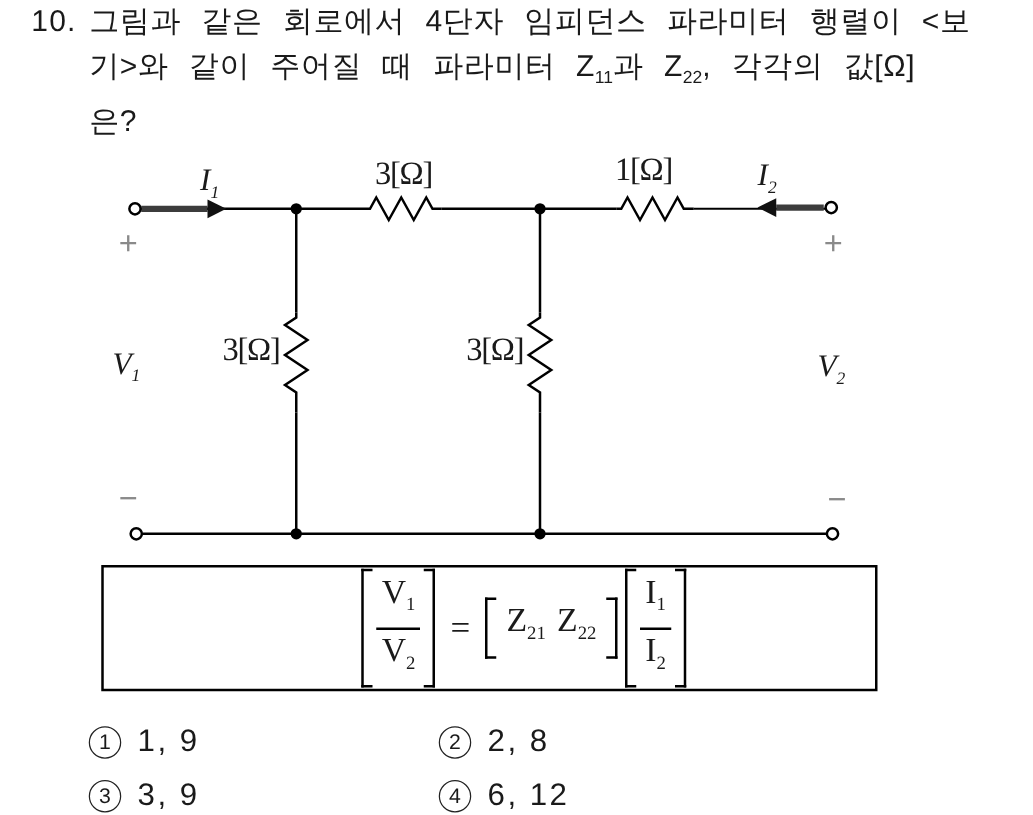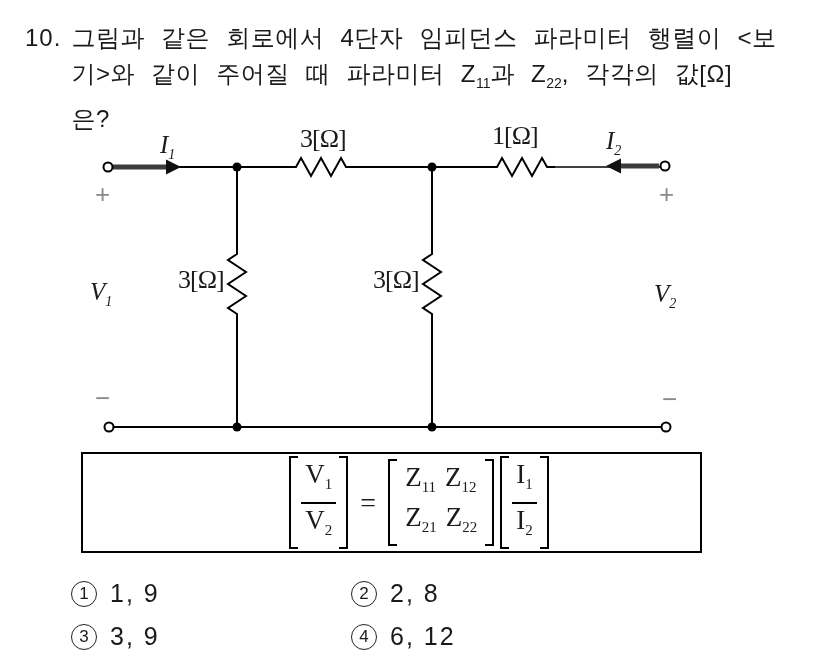--- a/index.html
+++ b/index.html
@@ -1,21 +1,21 @@
 <!DOCTYPE html>
 <html><head>
 <meta charset="utf-8">
 <style>
   html,body{margin:0;padding:0;}
   body{width:826px;height:652px;background:#ffffff;overflow:hidden;
        font-family:"Liberation Sans",sans-serif;color:#1a1a1a;}
   .page{position:relative;width:826px;height:652px;background:#fff;}
 
   
-  .question{position:absolute;left:25px;top:20px;display:flex;align-items:flex-start;}
+  .question{position:absolute;left:25px;top:0;display:flex;align-items:flex-start;}
   .q-num{font-size:24px;line-height:36px;letter-spacing:1px;margin-right:10px;white-space:nowrap;}
   .q-text{width:648px;}
   .q-line{font-size:24px;line-height:36px;letter-spacing:0.5px;word-spacing:9px;white-space:nowrap;}
   .q-line sub{font-size:14px;letter-spacing:0;}
 
   
   .circuit{position:absolute;left:0;top:0;width:826px;height:652px;}
   .circuit svg{position:absolute;left:0;top:0;}
   .clabel{position:absolute;white-space:nowrap;}
   .math-label{font-family:"Liberation Serif",serif;font-style:italic;font-size:25px;}
@@ -121,24 +121,20 @@
           <span class="vec-divider"></span>
           <span class="m-el"><span>V</span><sub>2</sub></span>
         </span>
         <span class="brk r"></span>
       </span>
       <span class="eq">=</span>
       <span class="vec">
         <span class="brk l"></span>
         <span class="mat-body">
           <span class="mat-row">
-            <span class="m-el"><span>Z</span><sub>11</sub></span>
-            <span class="m-el"><span>Z</span><sub>12</sub></span>
-          </span>
-          <span class="mat-row">
             <span class="m-el"><span>Z</span><sub>21</sub></span>
             <span class="m-el"><span>Z</span><sub>22</sub></span>
           </span>
         </span>
         <span class="brk r"></span>
       </span>
       <span class="vec">
         <span class="brk l"></span>
         <span class="vec-body">
           <span class="m-el"><span>I</span><sub>1</sub></span>

